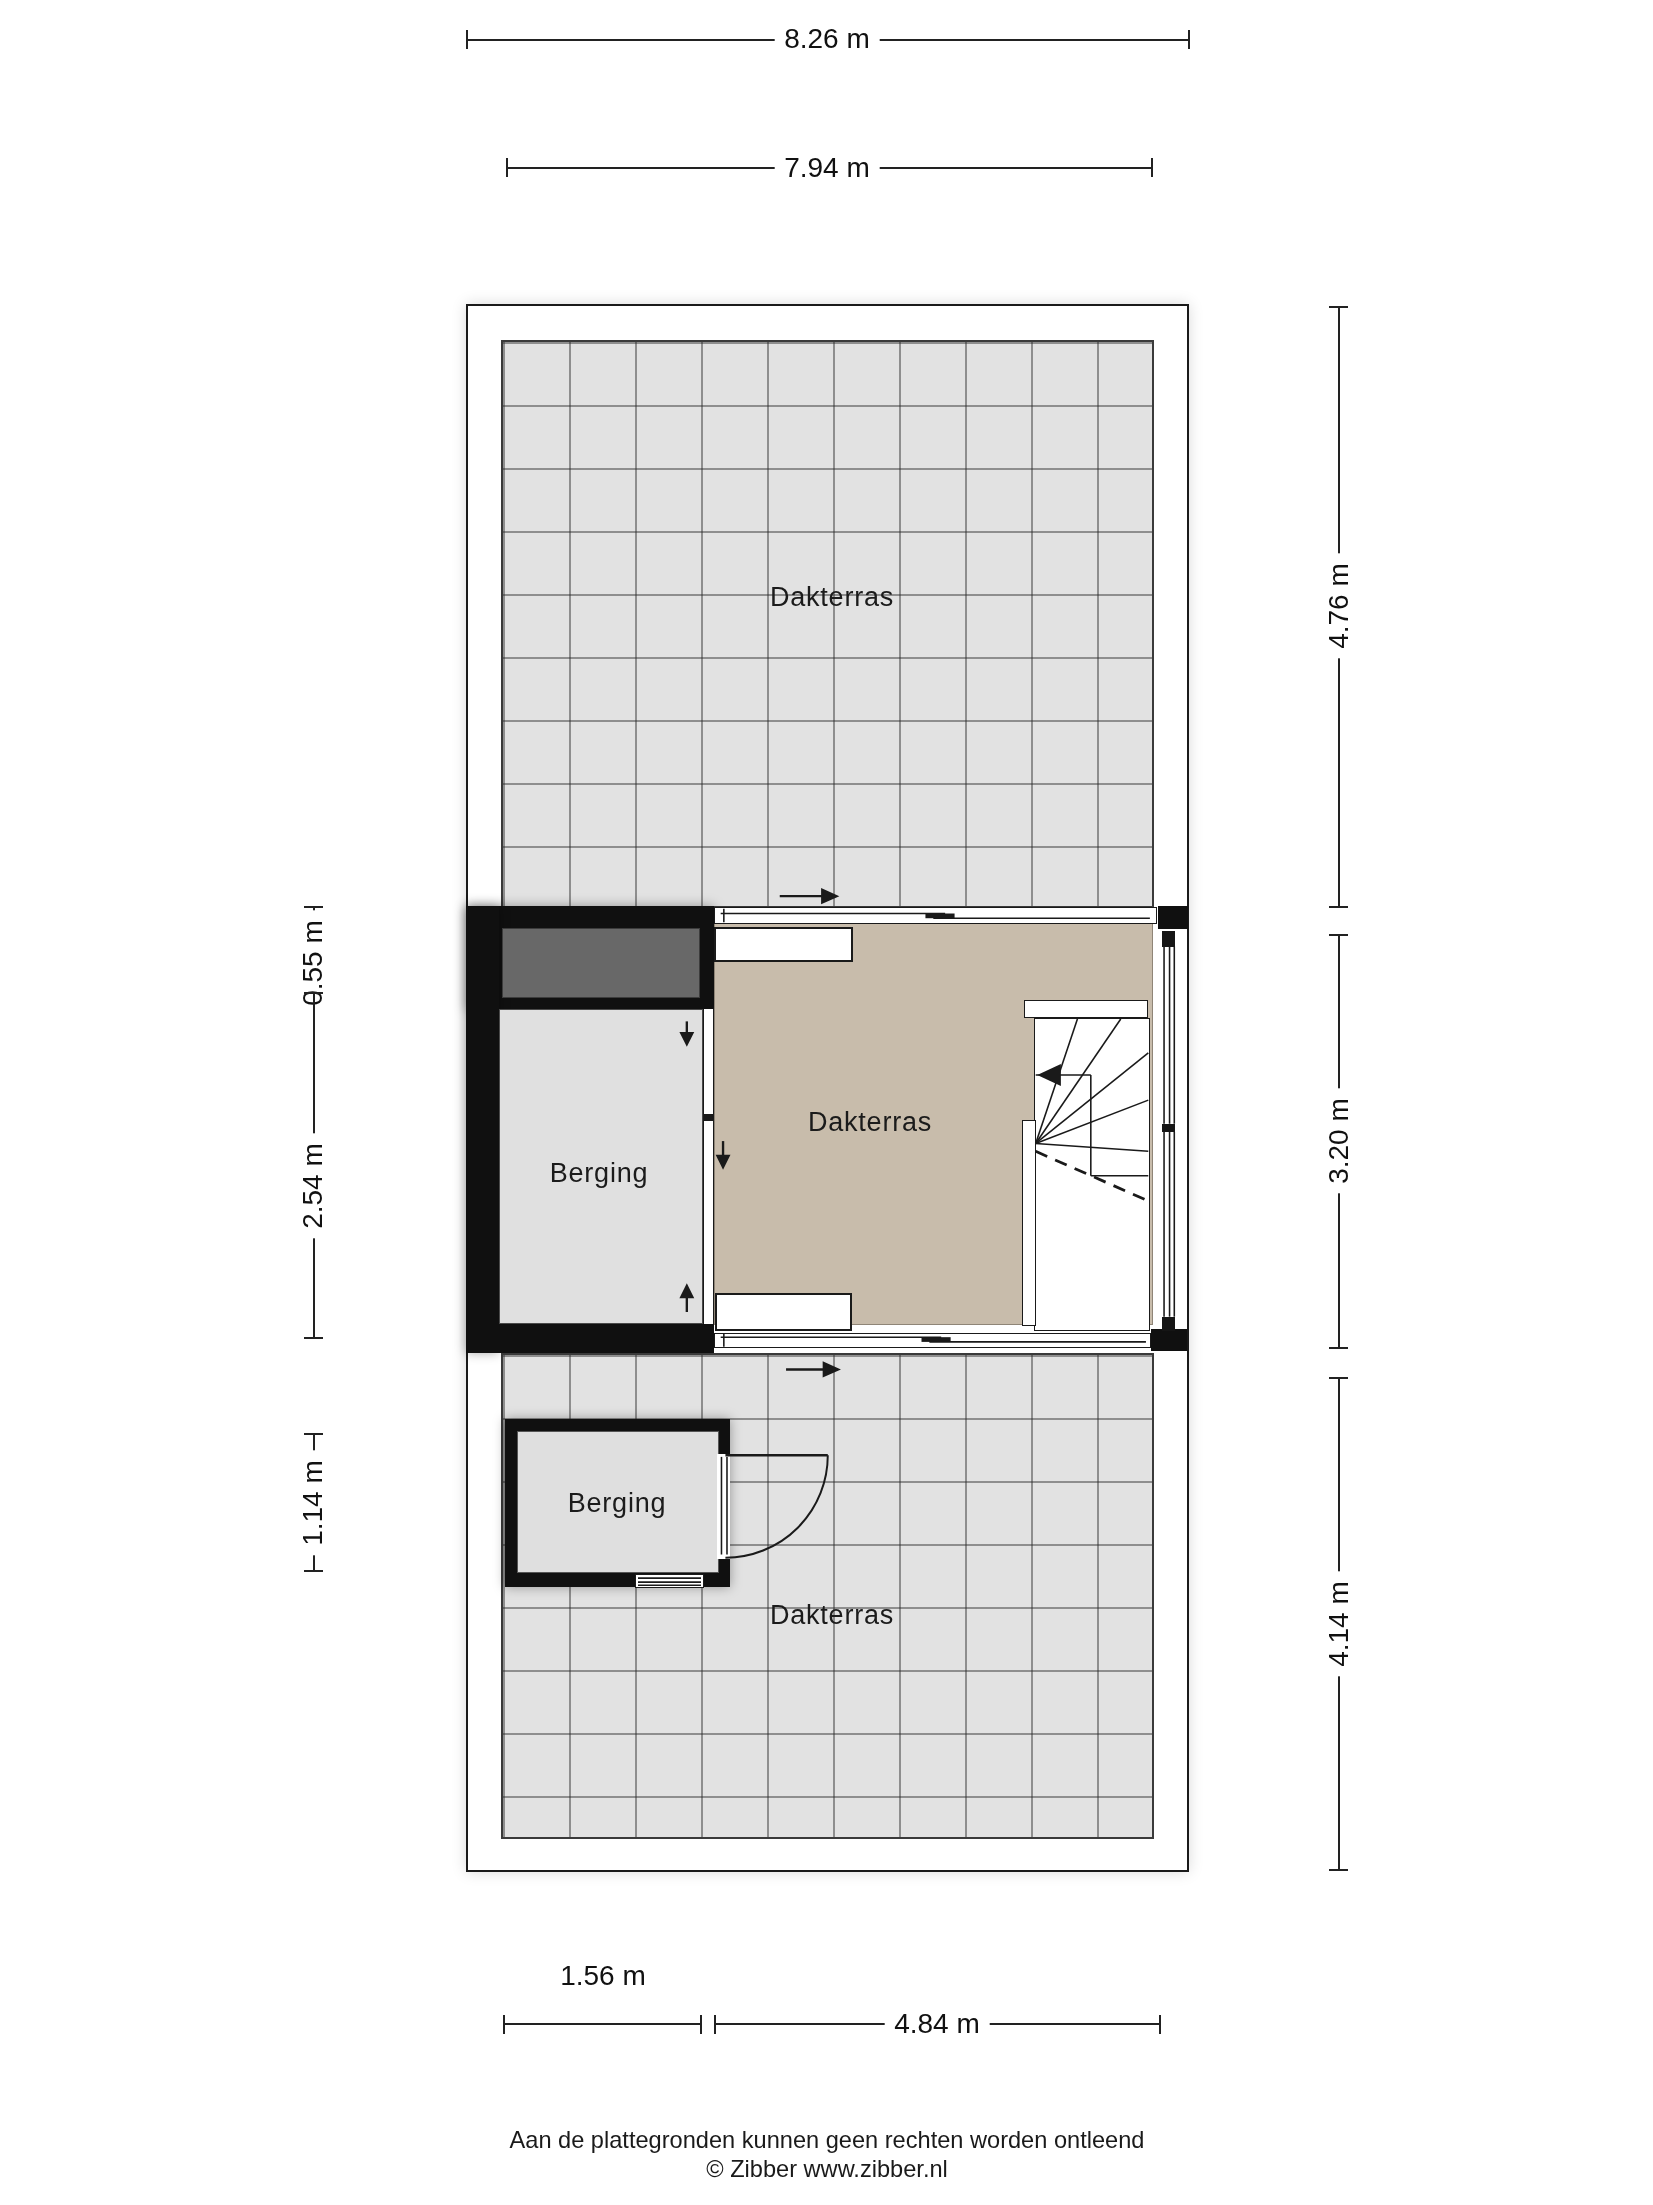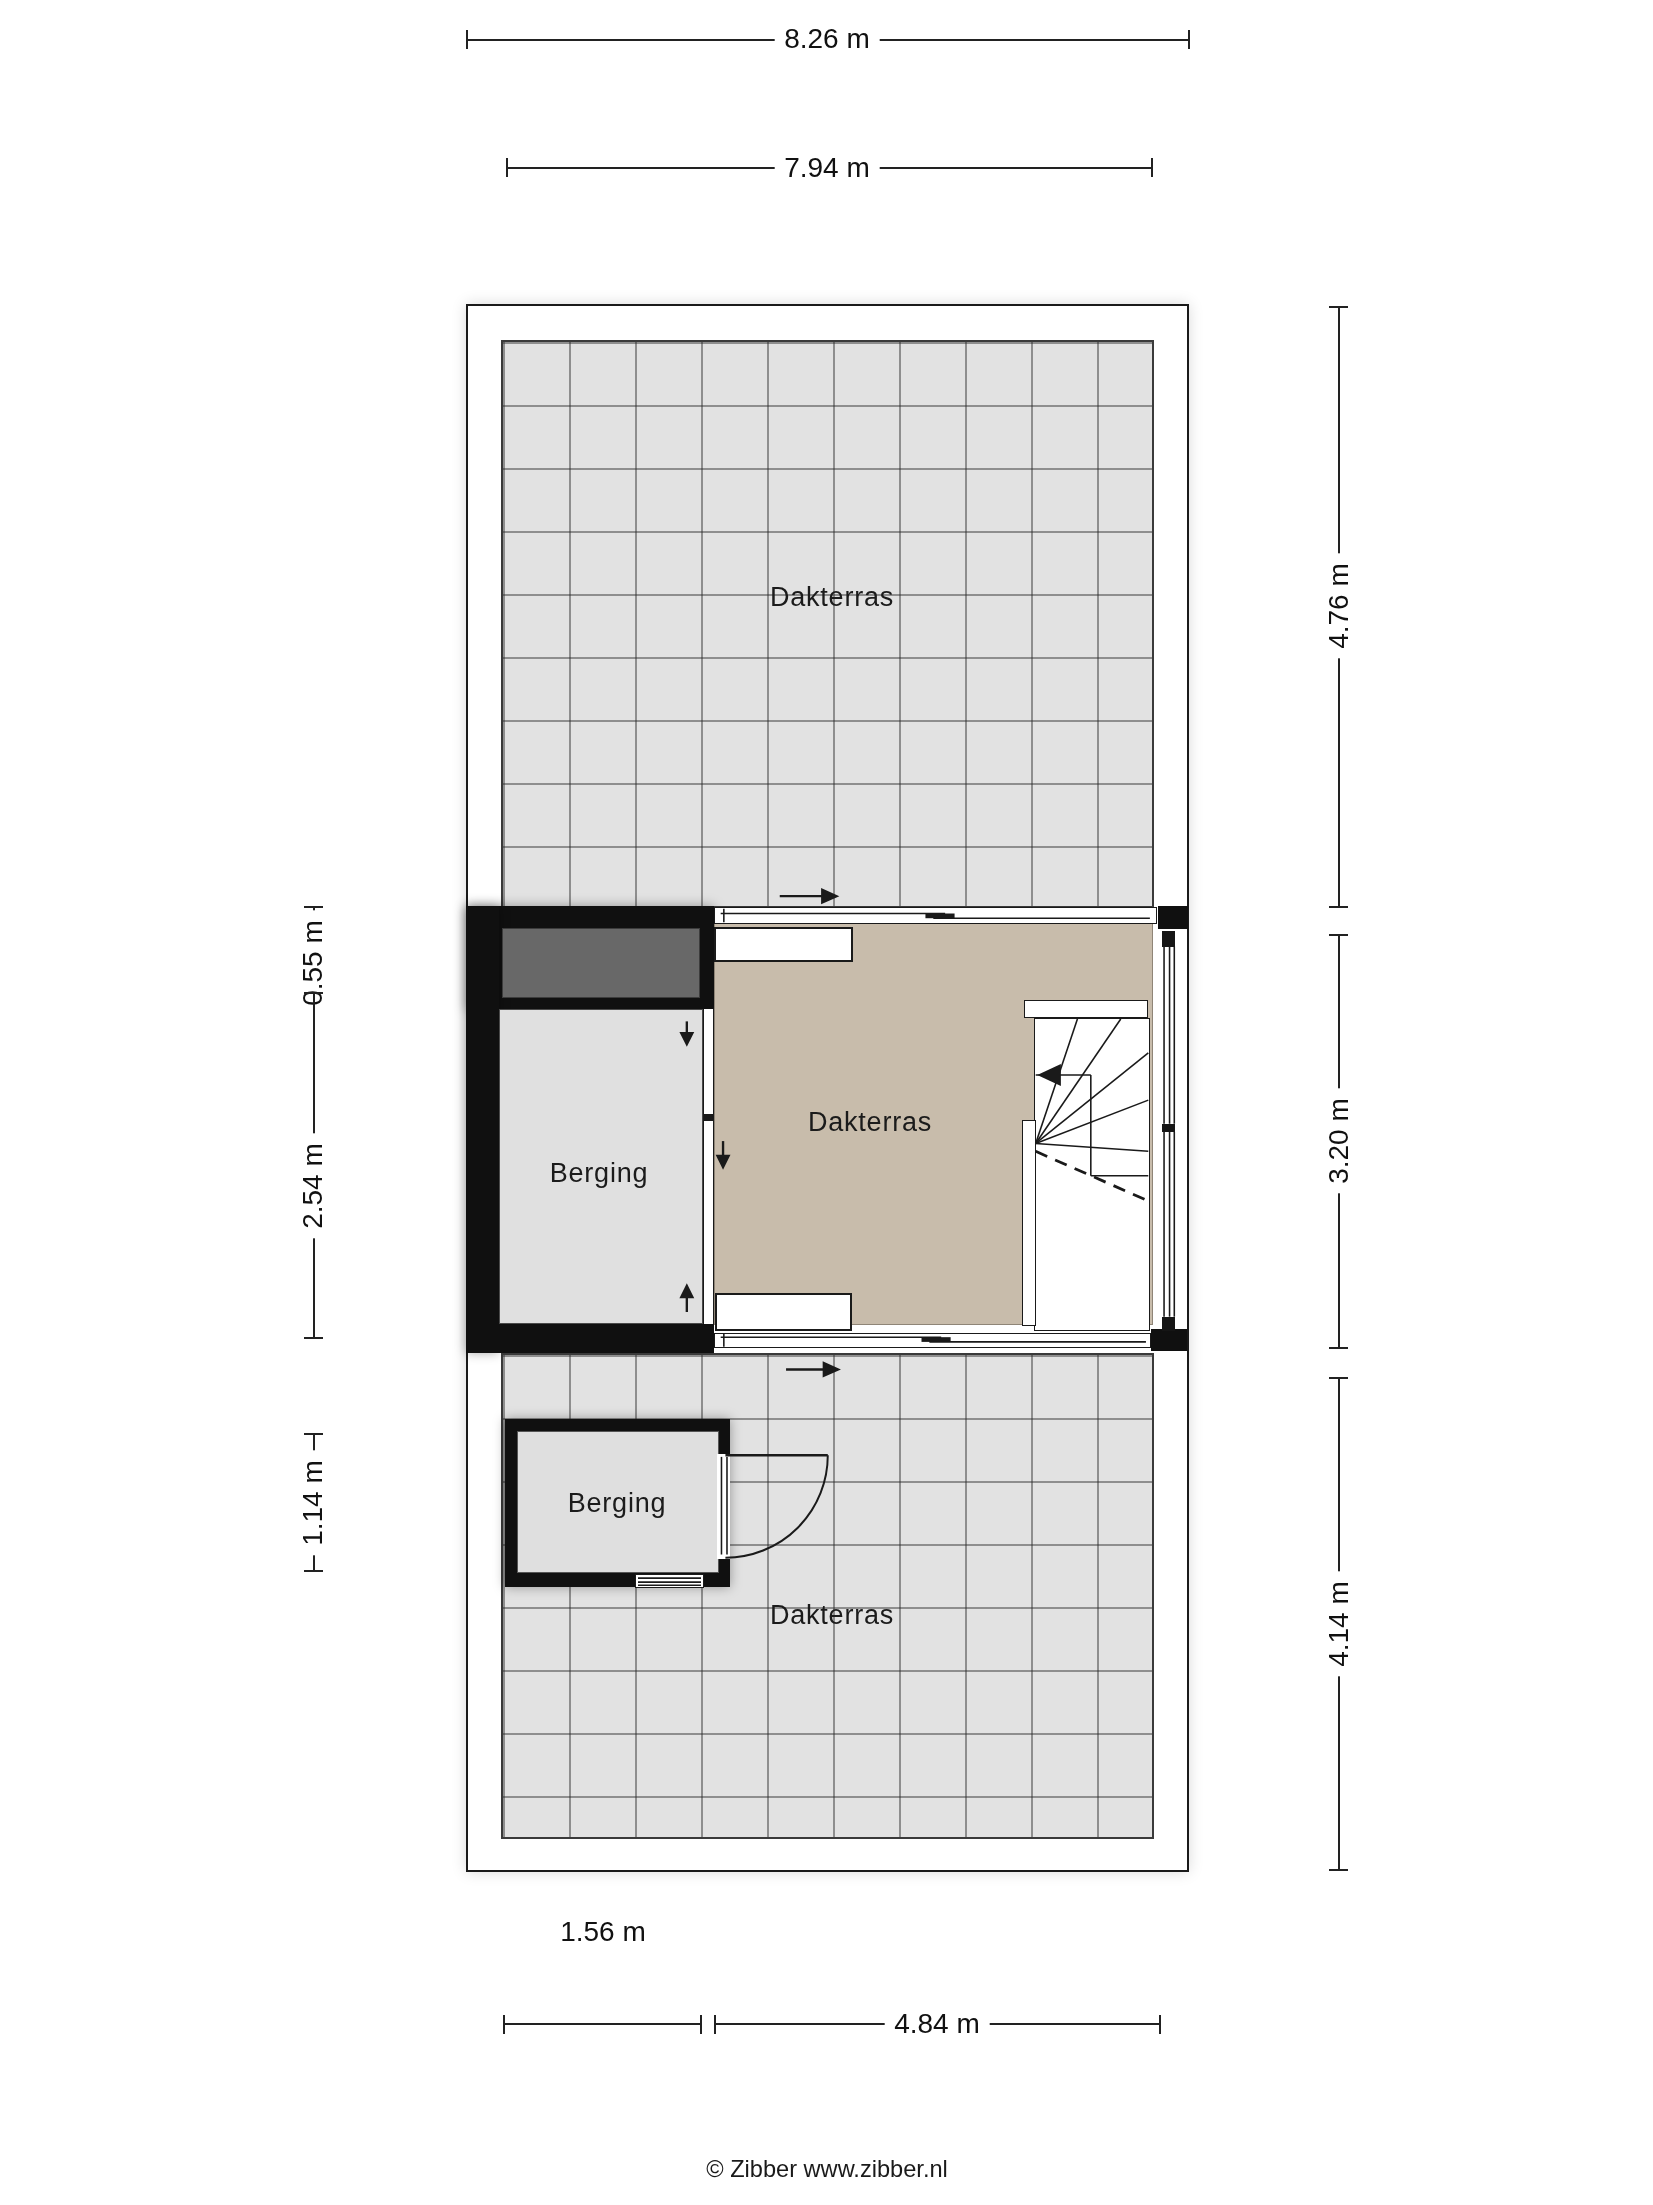--- a/index.html
+++ b/index.html
@@ -253,26 +253,27 @@
     <div class="abs dim-line-v" style="left:313px;top:1433px;height:138px;"></div>
     <div class="abs tick-h" style="left:304px;top:1433px;"></div>
     <div class="abs tick-h" style="left:304px;top:1570px;"></div>
     <div class="abs dim-label dim-label-v" style="left:313px;top:1503px;">1.14 m</div>
   </div>
 
   <div>
     <div class="abs dim-line-h" style="left:503px;top:2023px;width:198px;"></div>
     <div class="abs tick-v" style="left:503px;top:2015px;"></div>
     <div class="abs tick-v" style="left:700px;top:2015px;"></div>
-    <div class="abs dim-label" style="left:603px;top:1932px;">1.56 m</div>
+    <div class="abs dim-label" style="left:603px;top:1976px;">1.56 m</div>
   </div>
 
   <div>
     <div class="abs dim-line-h" style="left:714px;top:2023px;width:446px;"></div>
     <div class="abs tick-v" style="left:714px;top:2015px;"></div>
     <div class="abs tick-v" style="left:1159px;top:2015px;"></div>
     <div class="abs dim-label" style="left:937px;top:2024px;">4.84 m</div>
   </div>
 
+  <div class="abs footer-line" style="top:2127px;">Aan de plattegronden kunnen geen rechten worden ontleend</div>
   <div class="abs footer-line" style="top:2156px;text-align:center;">© Zibber www.zibber.nl</div>
 
 </div>
 
 
 </body></html>

